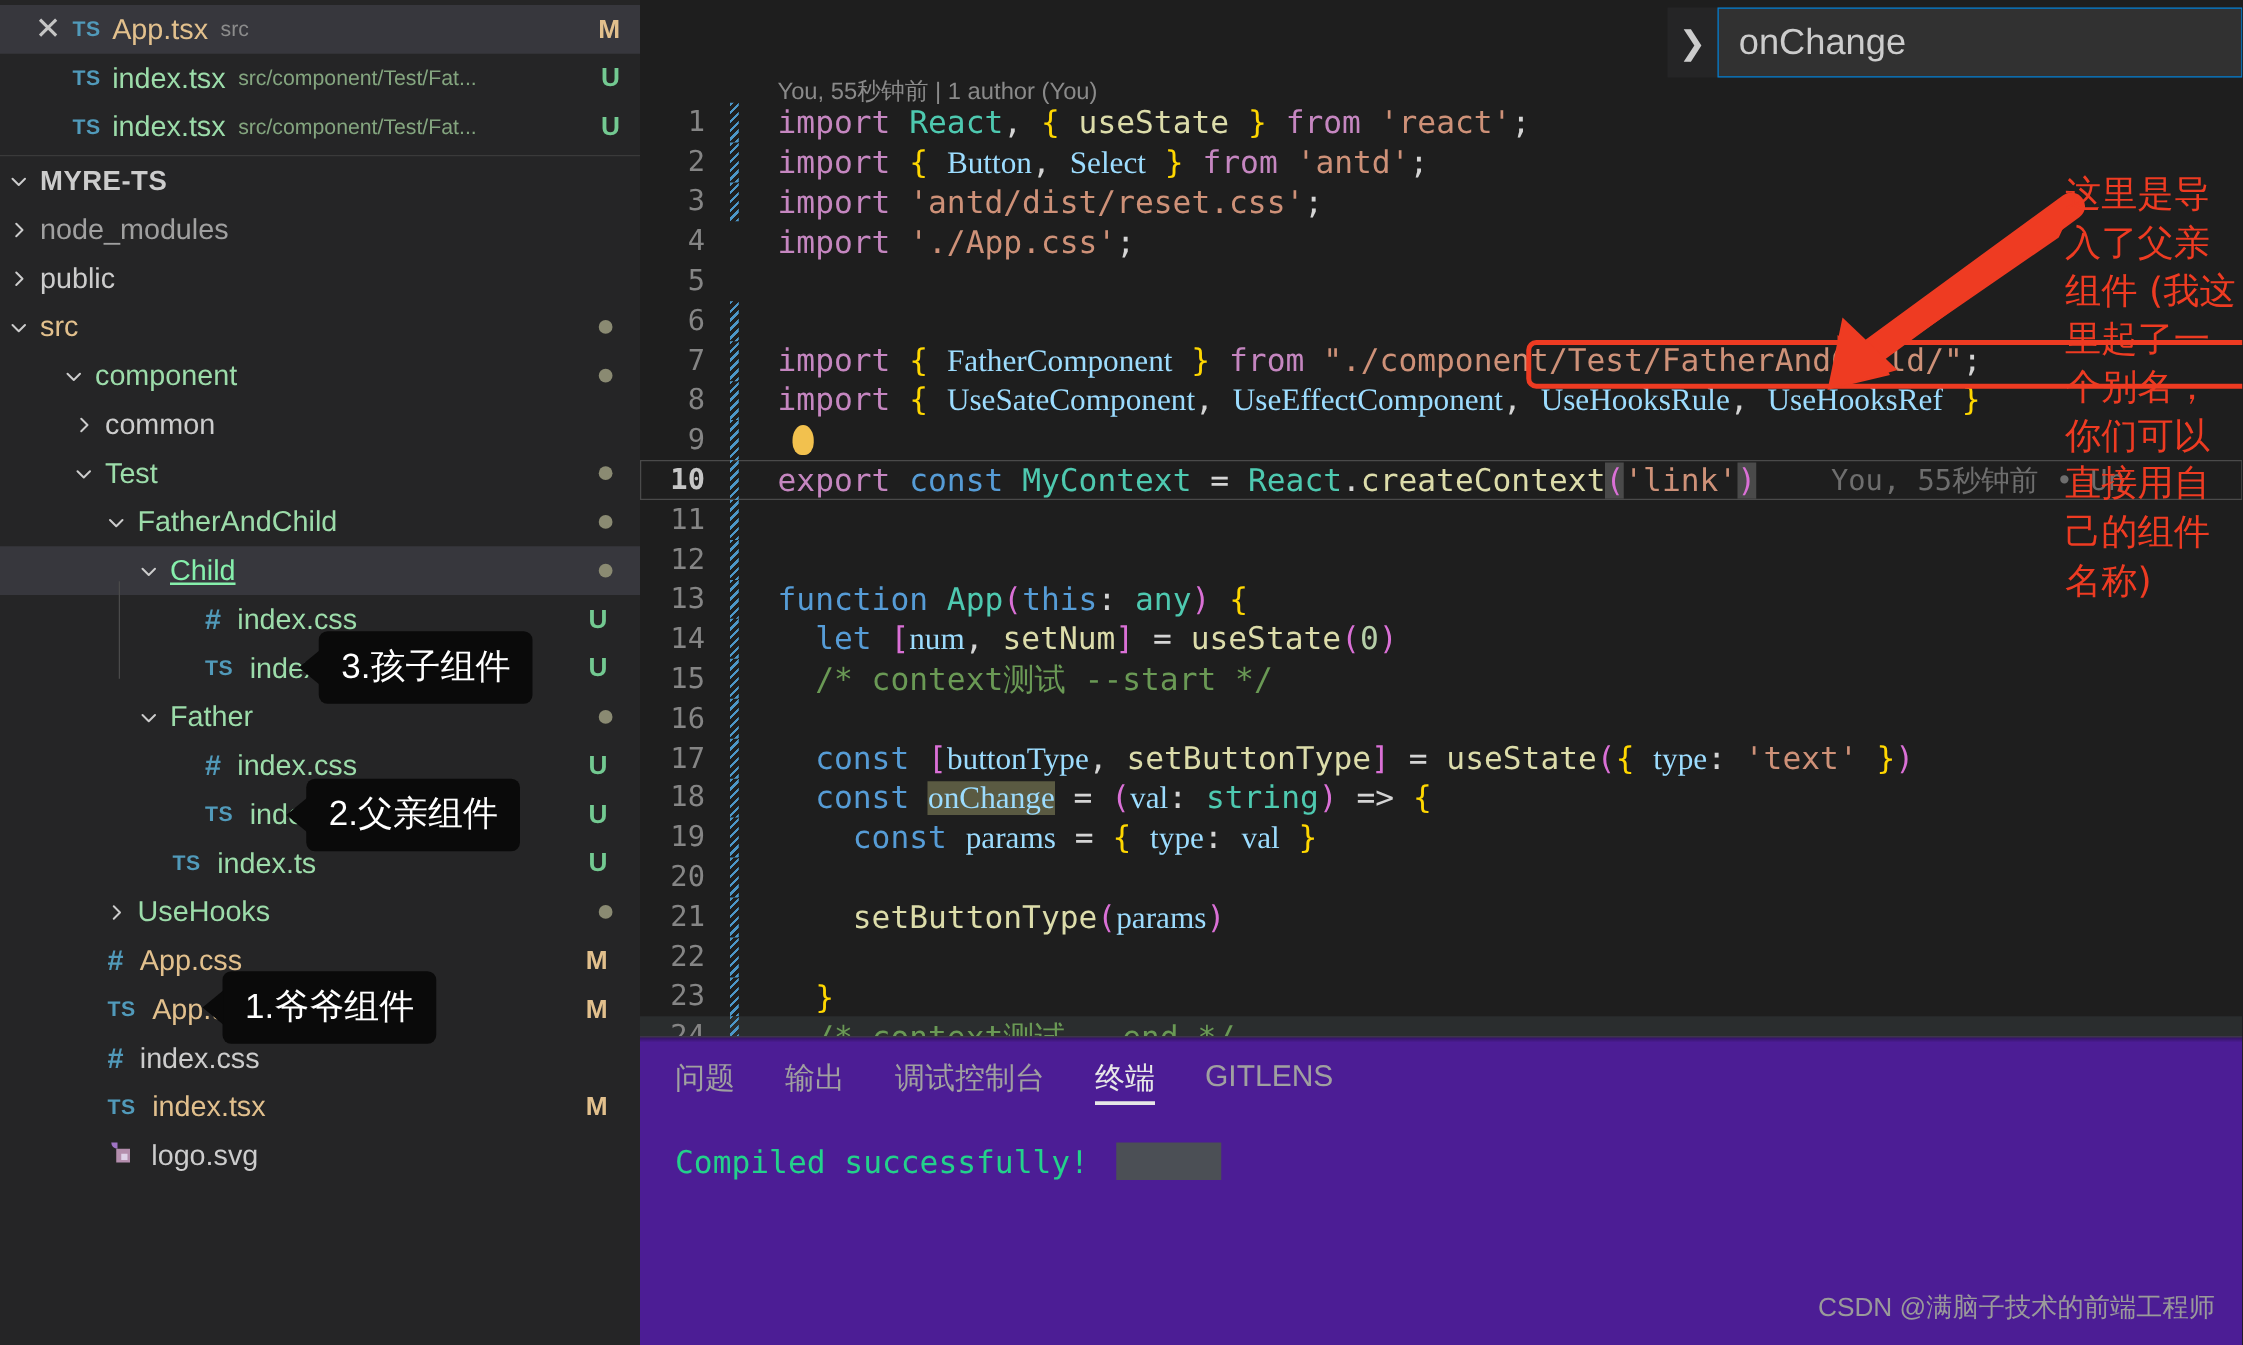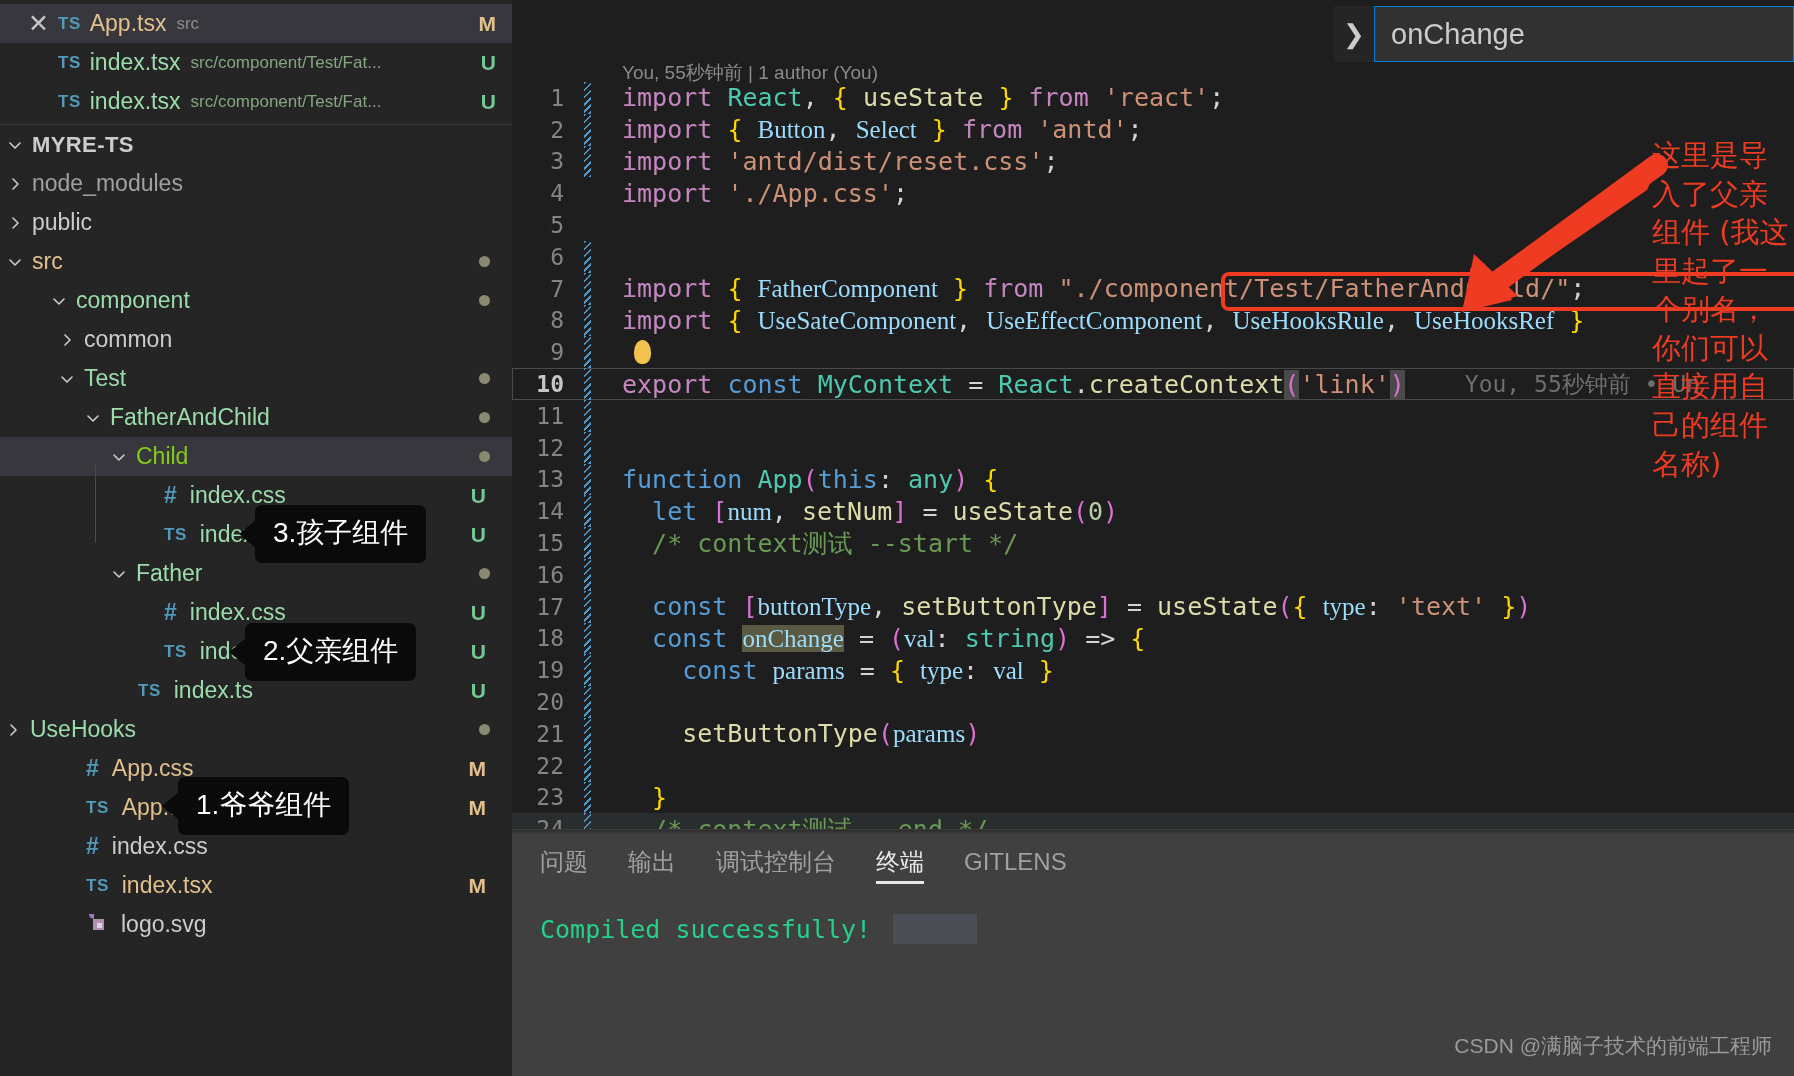--- a/index.html
+++ b/index.html
@@ -159,21 +159,21 @@
   }
   .peek-input {
     width: 420px; background: #313131; border: 1px solid #007fd4;
     color: #cccccc; font-size: 29px; padding: 0 16px; display: flex; align-items: center;
     font-family: "Liberation Sans", sans-serif;
   }
 
   
   .panel {
     position: absolute; left: 0; right: 0; bottom: 0; height: 247px;
-    background: #404040; border-top: 1px solid #3c3c3c;
+    background: #4c1d95; border-top: 1px solid #3c3c3c;
   }
   .panel-tabs { display: flex; align-items: center; height: 64px; padding-left: 28px; gap: 40px; }
   .panel-tab {
     font-size: 24px; color: #a0a0a0; position: relative; height: 100%;
     display: flex; align-items: center;
   }
   .panel-tab.active { color: #e7e7e7; }
   .panel-tab.active::after {
     content: ""; position: absolute; left: 0; right: 0; bottom: 10px;
     height: 3px; background: #e7e7e7;
@@ -300,21 +300,21 @@
           </span>
           <span class="tree-label" style="color: rgb(156, 220, 170);">FatherAndChild</span>
           <span class="mod-dot"></span>
         </div>
         <div class="tree-row selected" style="padding-left: 106px;">
           <span class="chev">
             <svg width="16" height="16" viewBox="0 0 16 16">
               <path d="M3 6l5 5 5-5" stroke="#cccccc" stroke-width="1.6" fill="none" stroke-linecap="round" stroke-linejoin="round"></path>
             </svg>
           </span>
-          <span class="tree-label" style="color: #84cc16;">Child</span>
+          <span class="tree-label" style="color: #86efac; text-decoration: underline;">Child</span>
           <span class="mod-dot"></span>
         </div>
         <div class="tree-row" style="padding-left: 132px;">
           <span style="width: 26px; flex: 0 0 26px;"></span>
           <span class="css-badge" style="margin-left: 6px;">#</span>
           <span class="tree-label" style="color: rgb(156, 220, 170);">index.css</span>
           <span class="row-badge c-u">U</span>
         </div>
         <div class="tree-row" style="padding-left: 132px;">
           <span style="width: 26px; flex: 0 0 26px;"></span>
@@ -344,21 +344,21 @@
           <span class="tree-label" style="color: rgb(156, 220, 170);">index.tsx</span>
           <span class="red-dot"></span>
           <span class="row-badge c-u">U</span>
         </div>
         <div class="tree-row" style="padding-left: 106px;">
           <span style="width: 26px; flex: 0 0 26px;"></span>
           <span class="ts-badge" style="margin-left: 6px;">TS</span>
           <span class="tree-label" style="color: rgb(156, 220, 170);">index.ts</span>
           <span class="row-badge c-u">U</span>
         </div>
-        <div class="tree-row" style="">
+        <div class="tree-row" style="padding-left: 80px;">
           <span class="chev">
             <svg width="16" height="16" viewBox="0 0 16 16">
               <path d="M6 3l5 5-5 5" stroke="#cccccc" stroke-width="1.6" fill="none" stroke-linecap="round" stroke-linejoin="round"></path>
             </svg>
           </span>
           <span class="tree-label" style="color: rgb(156, 220, 170);">UseHooks</span>
           <span class="mod-dot"></span>
         </div>
         <div class="tree-row" style="padding-left: 54px;">
           <span style="width: 26px; flex: 0 0 26px;"></span>

